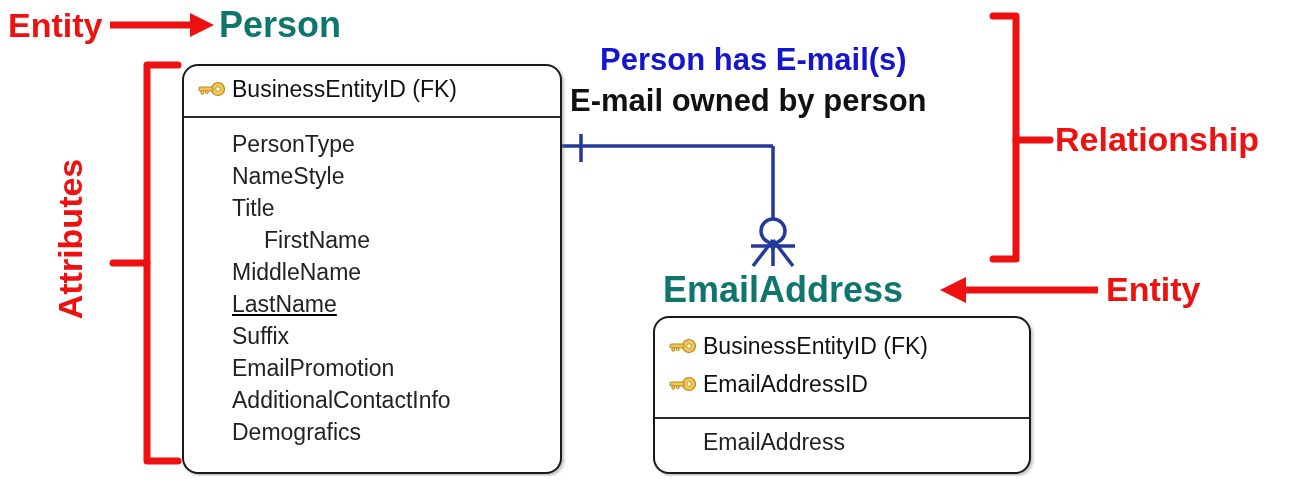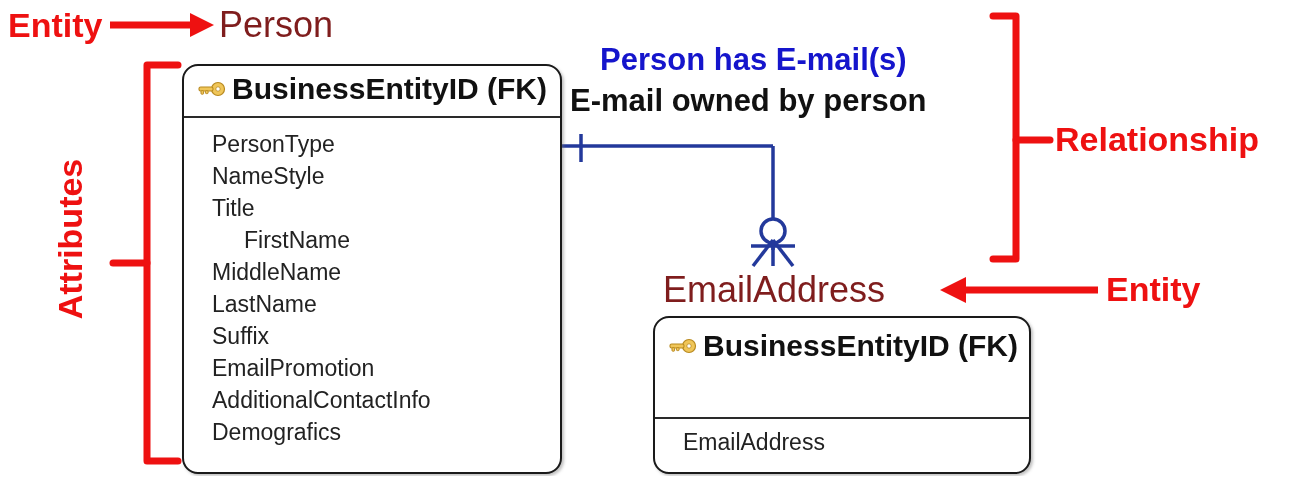--- a/index.html
+++ b/index.html
@@ -31,22 +31,22 @@
   #annot-attributes {
     left: -10px; top: 222px;
     font-size: 34px;
     transform: rotate(-90deg);
     transform-origin: center center;
   }
 
   
   .entity-title {
     position: absolute;
-    color: #7f1d1d;
-    font-weight: normal;
+    color: #0f766e;
+    font-weight: bold;
     font-family: "Liberation Sans", sans-serif;
     white-space: nowrap;
     line-height: 1;
   }
   #title-person { left: 219px; top: 7px;   font-size: 36px; }
   #title-email  { left: 663px; top: 272px; font-size: 36px; }
 
   
   .verb {
     position: absolute;
@@ -84,22 +84,22 @@
 
   .row {
     display: flex;
     align-items: center;
     height: 26px;
     padding-left: 12px;
     box-sizing: border-box;
   }
   .row-key-label {
     font-family: "Liberation Sans", sans-serif;
-    font-size: 30px;
-    font-weight: bold;
+    font-size: 23px;
+    font-weight: normal;
     color: #111111;
     white-space: nowrap;
     line-height: 1;
   }
   .row-attr-label {
     font-family: "Liberation Sans", sans-serif;
     font-size: 23px;
     font-weight: normal;
     color: #222222;
     white-space: nowrap;
@@ -107,21 +107,21 @@
   }
 
   .key-icon {
     width: 30px;
     height: 20px;
     flex: 0 0 30px;
     margin-right: 6px;
     display: block;
   }
 
-  .attr-indent { padding-left: 28px; }
+  .attr-indent { padding-left: 48px; }
 
   
   #connector { position: absolute; left: 0; top: 0; width: 1291px; height: 486px; pointer-events: none; }
 
   
   #redlines { position: absolute; left: 0; top: 0; width: 1291px; height: 486px; pointer-events: none; }
 </style>
 </head>
 <body>
 
@@ -203,21 +203,21 @@
         </div>
       <div class="row attr-indent" style="height:32px;">
           <span class="row-attr-label">Title</span>
         </div>
       <div class="row attr-indent" style="height:32px;margin-left:32px;">
           <span class="row-attr-label">FirstName</span>
         </div>
       <div class="row attr-indent" style="height:32px;">
           <span class="row-attr-label">MiddleName</span>
         </div>
-      <div class="row attr-indent" style="height:32px;">
+      <div class="row attr-indent" style="height:32px;text-decoration:underline;">
           <span class="row-attr-label">LastName</span>
         </div>
       <div class="row attr-indent" style="height:32px;">
           <span class="row-attr-label">Suffix</span>
         </div>
       <div class="row attr-indent" style="height:32px;">
           <span class="row-attr-label">EmailPromotion</span>
         </div>
       <div class="row attr-indent" style="height:32px;">
           <span class="row-attr-label">AdditionalContactInfo</span>
@@ -233,20 +233,30 @@
       <div class="row" style="height:40px;">
         <svg class="key-icon" viewBox="0 0 30 20">
           <circle cx="22" cy="10" r="6.5" fill="#f0c659" stroke="#b8891f" stroke-width="1.2"></circle>
           <circle cx="22" cy="10" r="2.2" fill="#ffffff" stroke="#b8891f" stroke-width="0.8"></circle>
           <rect x="3" y="8" width="14" height="4" rx="1.6" fill="#f0c659" stroke="#b8891f" stroke-width="1.1"></rect>
           <rect x="5" y="11.6" width="2.6" height="3.6" rx="0.8" fill="#f0c659" stroke="#b8891f" stroke-width="1"></rect>
           <rect x="9.5" y="11.6" width="2.6" height="3" rx="0.8" fill="#f0c659" stroke="#b8891f" stroke-width="1"></rect>
         </svg>
         <span class="row-key-label">BusinessEntityID (FK)</span>
       </div>
+      <div class="row" style="height:36px;">
+        <svg class="key-icon" viewBox="0 0 30 20">
+          <circle cx="22" cy="10" r="6.5" fill="#f0c659" stroke="#b8891f" stroke-width="1.2"></circle>
+          <circle cx="22" cy="10" r="2.2" fill="#ffffff" stroke="#b8891f" stroke-width="0.8"></circle>
+          <rect x="3" y="8" width="14" height="4" rx="1.6" fill="#f0c659" stroke="#b8891f" stroke-width="1.1"></rect>
+          <rect x="5" y="11.6" width="2.6" height="3.6" rx="0.8" fill="#f0c659" stroke="#b8891f" stroke-width="1"></rect>
+          <rect x="9.5" y="11.6" width="2.6" height="3" rx="0.8" fill="#f0c659" stroke="#b8891f" stroke-width="1"></rect>
+        </svg>
+        <span class="row-key-label">EmailAddressID</span>
+      </div>
     </div>
     <div class="section-divider" id="divider-email"></div>
     <div class="attr-section" style="top:108px;">
       <div class="row attr-indent" style="height:32px;">
           <span class="row-attr-label">EmailAddress</span>
         </div>
     </div>
   </div>
 
 </div>

